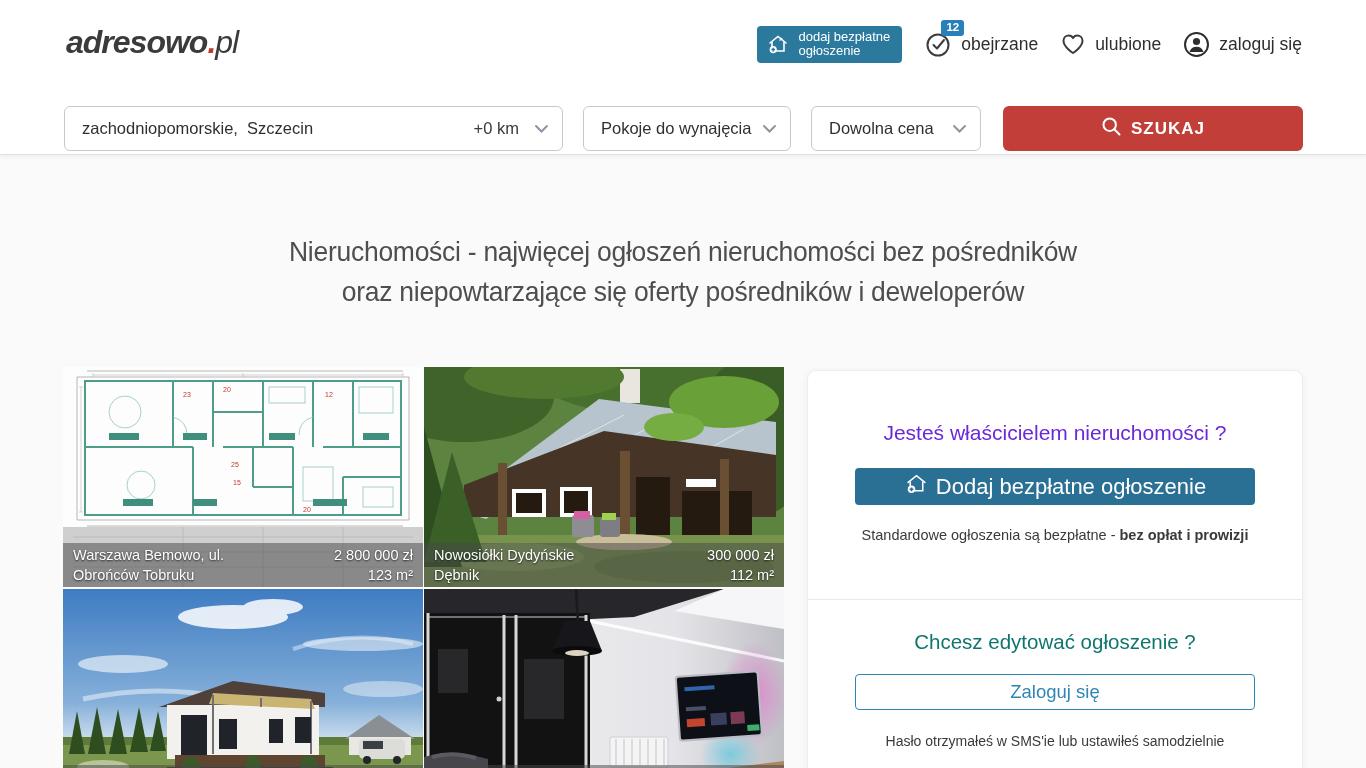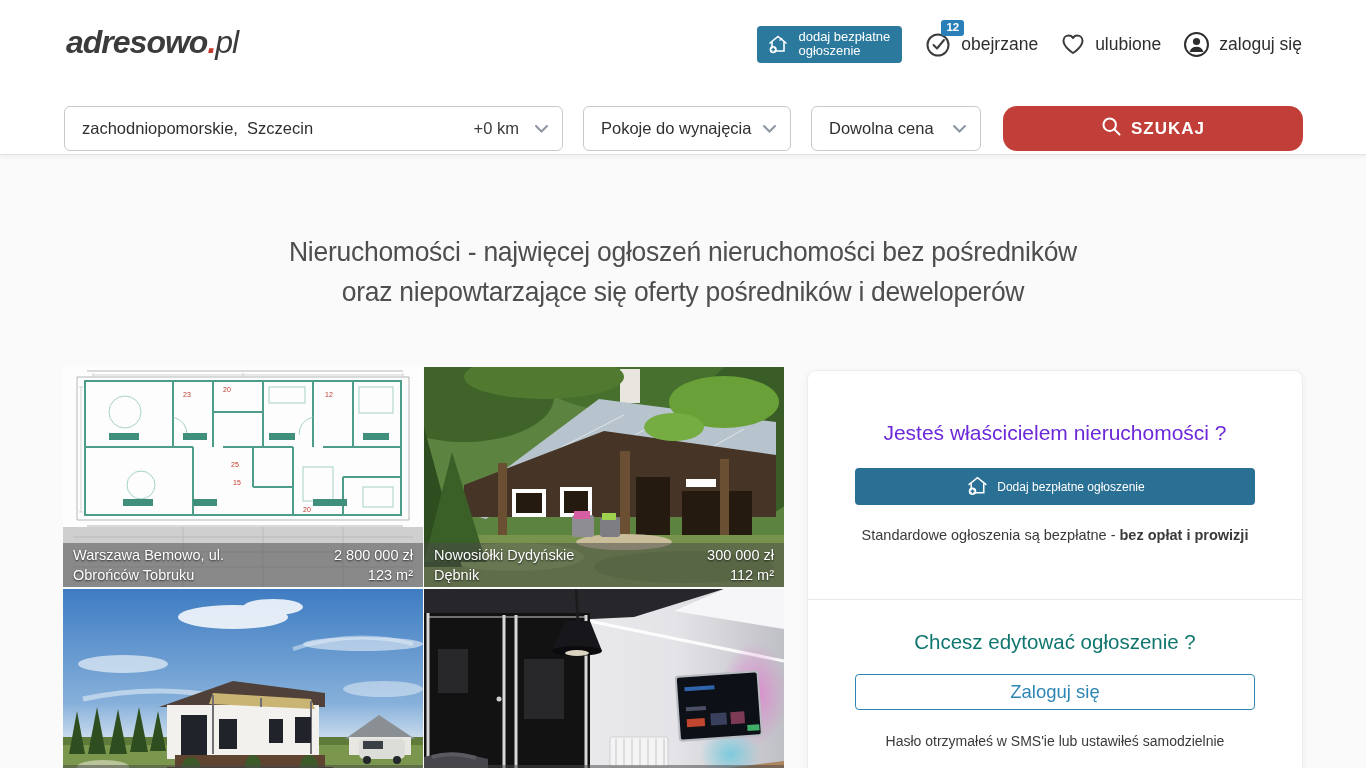--- a/index.html
+++ b/index.html
@@ -51,21 +51,21 @@
     font-family:"Liberation Sans", sans-serif; background:transparent;
   }
   .radius-val { color:#3a3a3a; margin-right:15px; white-space:nowrap; }
   .sel-type { left:583px; width:208px; }
   .sel-price { left:811px; width:170px; }
   .field .sel-label { flex:1; }
   .chev { flex:0 0 auto; }
 
   .search-btn {
     position:absolute; left:1003px; top:106px; width:300px; height:45px;
-    background:#c23e38; border:none; border-radius:14px;
+    background:#c23e38; border:none; border-radius:6px;
     color:#fff; font-weight:bold; font-size:17px; letter-spacing:1px;
     display:flex; align-items:center; justify-content:center; gap:9px;
     cursor:pointer; font-family:"Liberation Sans", sans-serif;
   }
 
   
   .hero-title {
     position:absolute; top:231px; left:0; width:1366px;
     text-align:center; font-weight:400; color:#4e4e4e;
     font-size:28.5px; line-height:40px;
@@ -93,21 +93,21 @@
   .sidebar-card {
     position:absolute; left:807px; top:370px; width:496px; height:520px;
     background:#fff; border:1px solid #ededed; border-radius:9px;
     box-shadow:0 2px 8px rgba(0,0,0,0.05);
     text-align:center; padding-top:50px;
   }
   .sb-heading { font-size:21px; font-weight:400; color:#6d28d9; }
   .sb-add-btn {
     margin:23px auto 8px; width:400px; height:37px;
     background:#2a7095; border:none; border-radius:4px;
-    color:#fff; font-size:12px; cursor:pointer;
+    color:#fff; font-size:22px; cursor:pointer;
     display:flex; align-items:center; justify-content:center; gap:7px;
     font-family:"Liberation Sans", sans-serif;
   }
   .sb-note { margin:22px auto 0; font-size:14.5px; color:#3a3a3a; }
   .sb-divider { margin-top:56px; border:none; border-top:1px solid #e9e9e9; }
   .sb-heading2 { margin-top:30px; font-size:20.5px; font-weight:400; color:#0f766e; }
   .sb-login-btn {
     margin:20px auto 0; width:400px; height:36px;
     background:#fff; border:1px solid #2e86b5; border-radius:4px;
     color:#2e86b5; font-size:18.5px; cursor:pointer;

